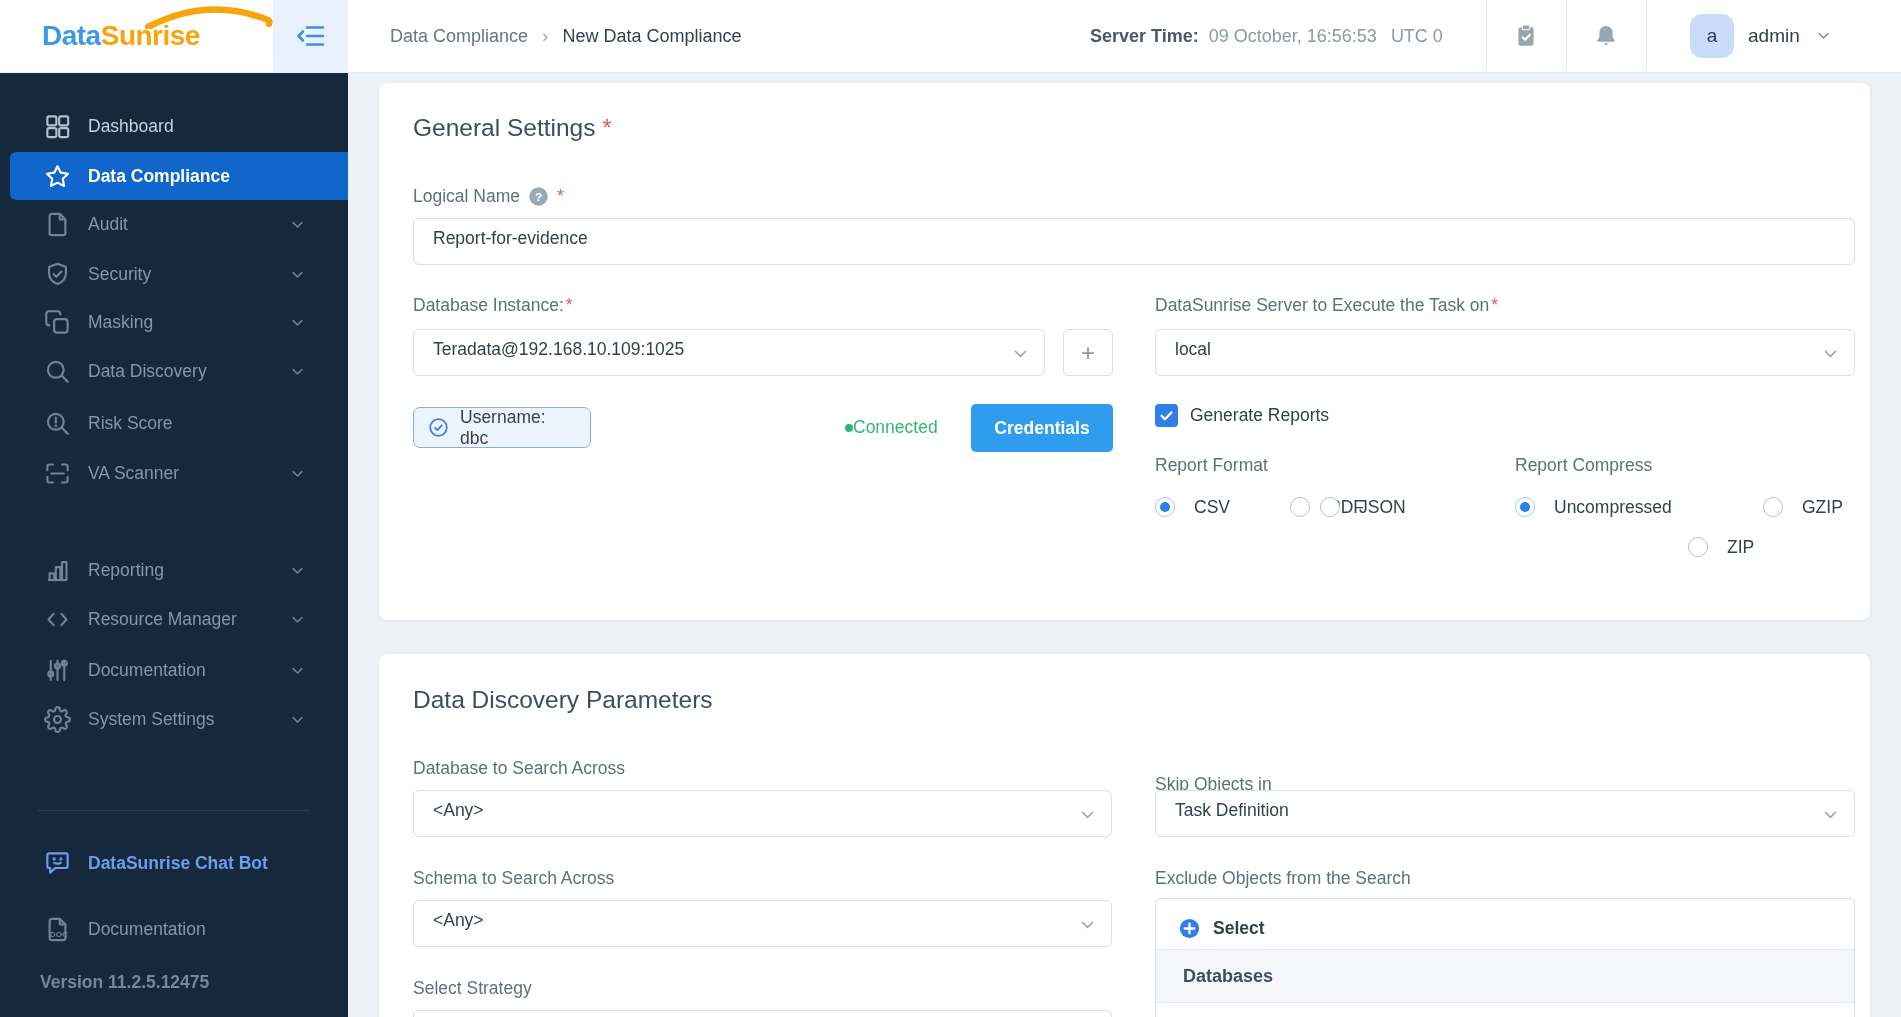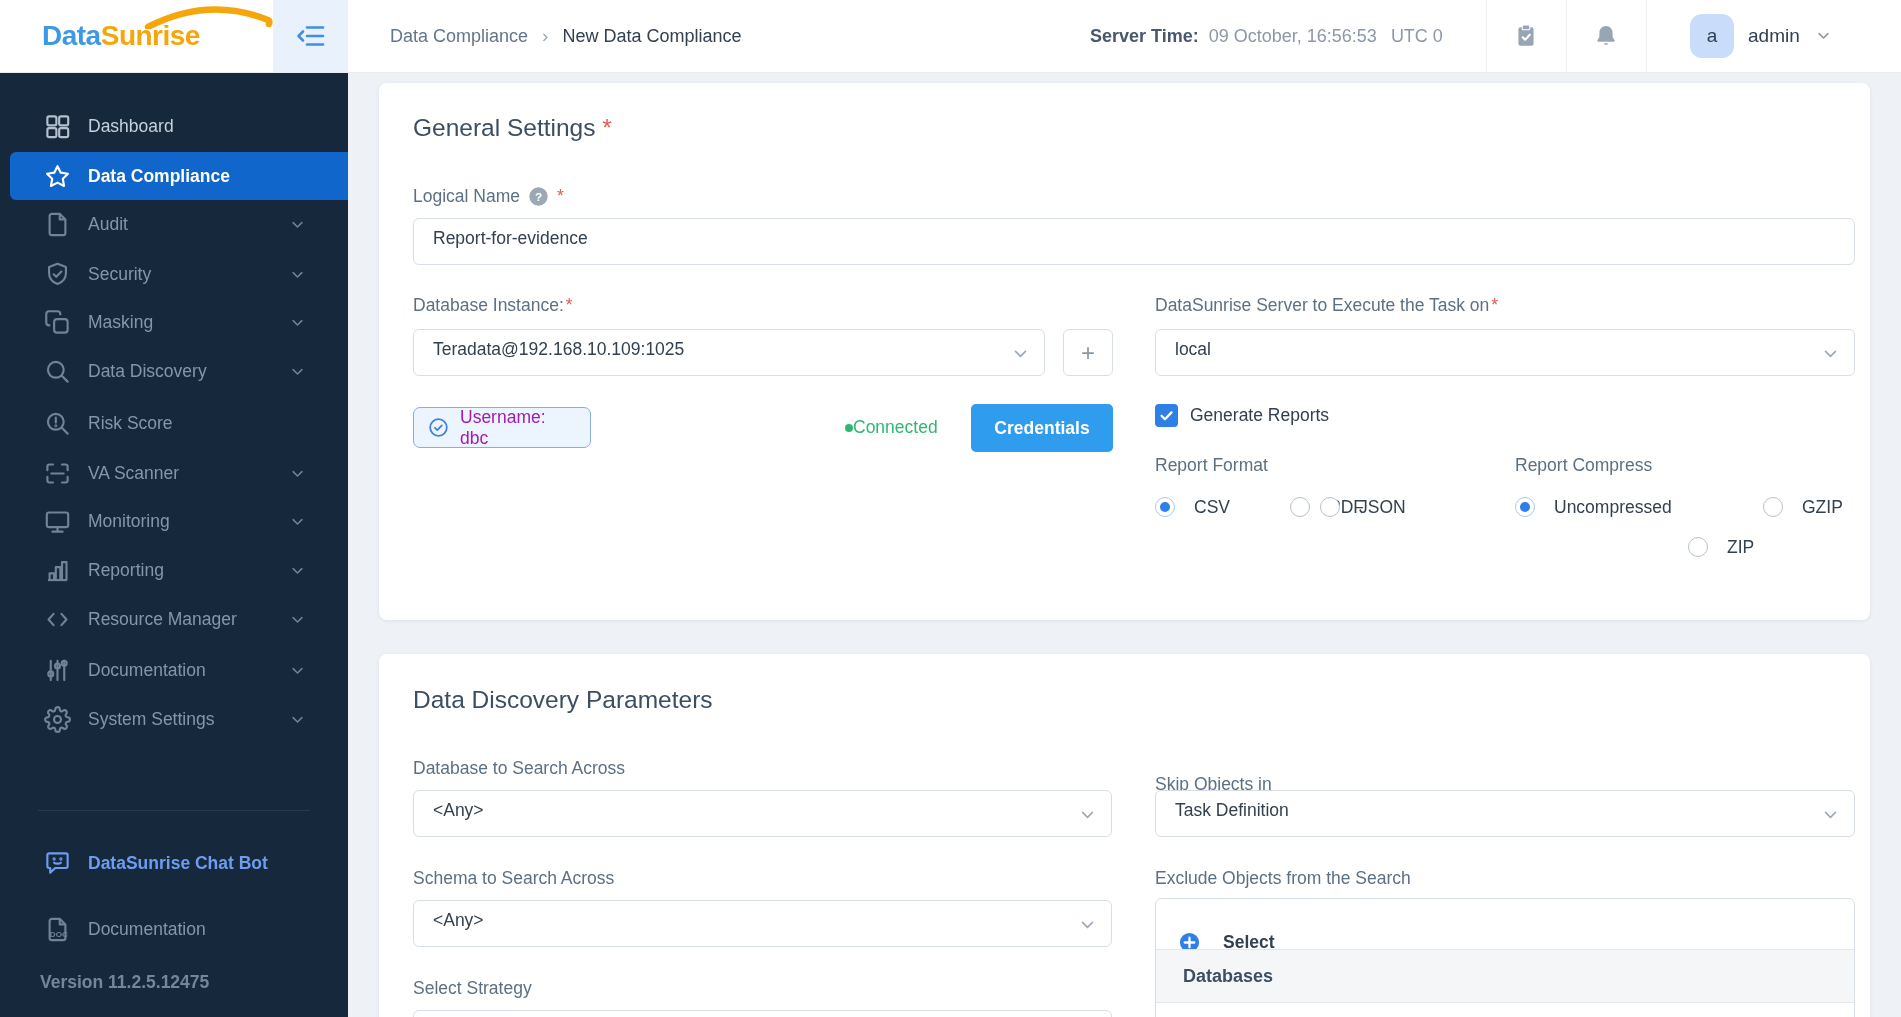--- a/index.html
+++ b/index.html
@@ -49,33 +49,33 @@
   .card1{left:379px;top:83px;width:1491px;height:537px;}
   .card2{left:379px;top:654px;width:1491px;height:400px;}
   .card-title{position:absolute;font-size:24.5px;color:#3c4e62;font-weight:500;}
   .req{color:#e25b52;}
   .flabel{position:absolute;height:26px;display:flex;align-items:center;gap:8px;color:#5d7082;font-size:17.5px;white-space:nowrap;}
   .tinput,.sel{position:absolute;height:47px;background:#fff;border:1px solid #d8dee5;border-radius:6px;display:flex;align-items:center;padding:0 44px 7px 19px;font-size:17.5px;color:#32404f;}
   .sel{cursor:pointer;}
   .sel .chevd{position:absolute;right:15px;top:15px;color:#9aa7b5;}
   .plus-btn{position:absolute;left:1063px;top:329px;width:50px;height:47px;border:1px solid #d8dee5;border-radius:6px;background:#fff;color:#8b98a7;font-size:24px;cursor:pointer;display:flex;align-items:center;justify-content:center;line-height:1;}
   .chip{position:absolute;left:413px;top:407px;width:178px;height:41px;border:1.5px solid #87afe0;background:#ecf4fd;border-radius:7px;display:flex;align-items:center;gap:11px;padding:0 14px;cursor:pointer;}
-  .chip .ctext{color:#a21caf;font-size:17.5px;}
+  .chip .ctext{color:#404040;font-size:17.5px;}
   .connected{position:absolute;left:845px;top:407px;height:41px;display:flex;align-items:center;color:#2fb873;font-size:17.5px;}
   .dot{width:8px;height:8px;border-radius:50%;background:#2fb873;}
   .btn-primary{position:absolute;left:971px;top:404px;width:142px;height:48px;background:#2f9ced;color:#fff;border:none;border-radius:5px;font-size:17.5px;font-weight:700;cursor:pointer;font-family:inherit;}
   .cb{position:absolute;left:1155px;top:404px;width:23px;height:23px;background:#2e7fe8;border-radius:4px;display:flex;align-items:center;justify-content:center;cursor:pointer;}
   .cb-label{position:absolute;left:1190px;top:403px;height:25px;display:flex;align-items:center;color:#32404f;}
   .radio{position:absolute;top:496px;height:22px;display:flex;align-items:center;gap:19px;cursor:pointer;}
   .rb{width:20px;height:20px;border:1.5px solid #b7c1cb;border-radius:50%;background:#fff;position:relative;flex:none;}
   .rb.on{border-color:#a9c7f0;}
   .rb.on::after{content:"";position:absolute;inset:4px;border-radius:50%;background:#2e7fe8;}
   .rlabel{color:#32404f;font-size:17.5px;white-space:nowrap;}
   .exclude-box{position:absolute;left:1155px;top:898px;width:700px;height:145px;border:1px solid #d8dee5;border-radius:6px 6px 0 0;background:#fff;overflow:hidden;}
-  .ex-select-row{position:absolute;left:0;top:18px;width:100%;height:50px;display:flex;align-items:center;gap:22px;padding:0 22px;cursor:pointer;background:#fff;}
+  .ex-select-row{position:absolute;left:0;top:4px;width:100%;height:50px;display:flex;align-items:center;gap:12px;padding:0 22px;cursor:pointer;background:#fff;}
   .ex-select-row .stext{font-weight:700;color:#32404f;}
   .ex-group-row{position:absolute;left:0;top:50px;width:100%;height:54px;background:#f4f6f8;border-top:1px solid #e4e8ec;border-bottom:1px solid #e4e8ec;display:flex;align-items:center;padding:0 27px;font-weight:700;color:#3c4e62;font-size:18px;}
   .ex-empty-row{position:absolute;left:0;top:105px;width:100%;height:40px;background:#fff;}
   svg{display:block;}
 </style>
 </head>
 <body>
 
 <div class="screen">
 
@@ -246,35 +246,20 @@
           </svg>
       </span>
       <span class="lbl">VA Scanner</span>
       <span class="chev">
           <svg width="15" height="15" viewBox="0 0 24 24" fill="none" stroke="currentColor" stroke-width="2.4" stroke-linecap="round" stroke-linejoin="round">
             <path d="M5 9l7 7 7-7"></path>
           </svg>
         </span>
     </div>
 
-    <div class="si" style="top:424px;">
-      <span class="ic">
-        <svg width="27" height="27" viewBox="0 0 24 24" fill="none" stroke="currentColor" stroke-width="1.9" stroke-linecap="round" stroke-linejoin="round">
-            <rect x="2.5" y="4" width="19" height="13" rx="2"></rect>
-            <path d="M12 17v3.5"></path>
-            <path d="M7.5 21h9"></path>
-          </svg>
-      </span>
-      <span class="lbl">Monitoring</span>
-      <span class="chev">
-          <svg width="15" height="15" viewBox="0 0 24 24" fill="none" stroke="currentColor" stroke-width="2.4" stroke-linecap="round" stroke-linejoin="round">
-            <path d="M5 9l7 7 7-7"></path>
-          </svg>
-        </span>
-    </div>
 
     <div class="si" style="top:473px;">
       <span class="ic">
         <svg width="27" height="27" viewBox="0 0 24 24" fill="none" stroke="currentColor" stroke-width="1.9" stroke-linejoin="round">
             <path d="M3.5 20.5h17"></path>
             <path d="M5 20.5v-6h4v6"></path>
             <path d="M10.5 20.5V9h4v11.5"></path>
             <path d="M16 20.5V4.5h4v16"></path>
           </svg>
       </span>

